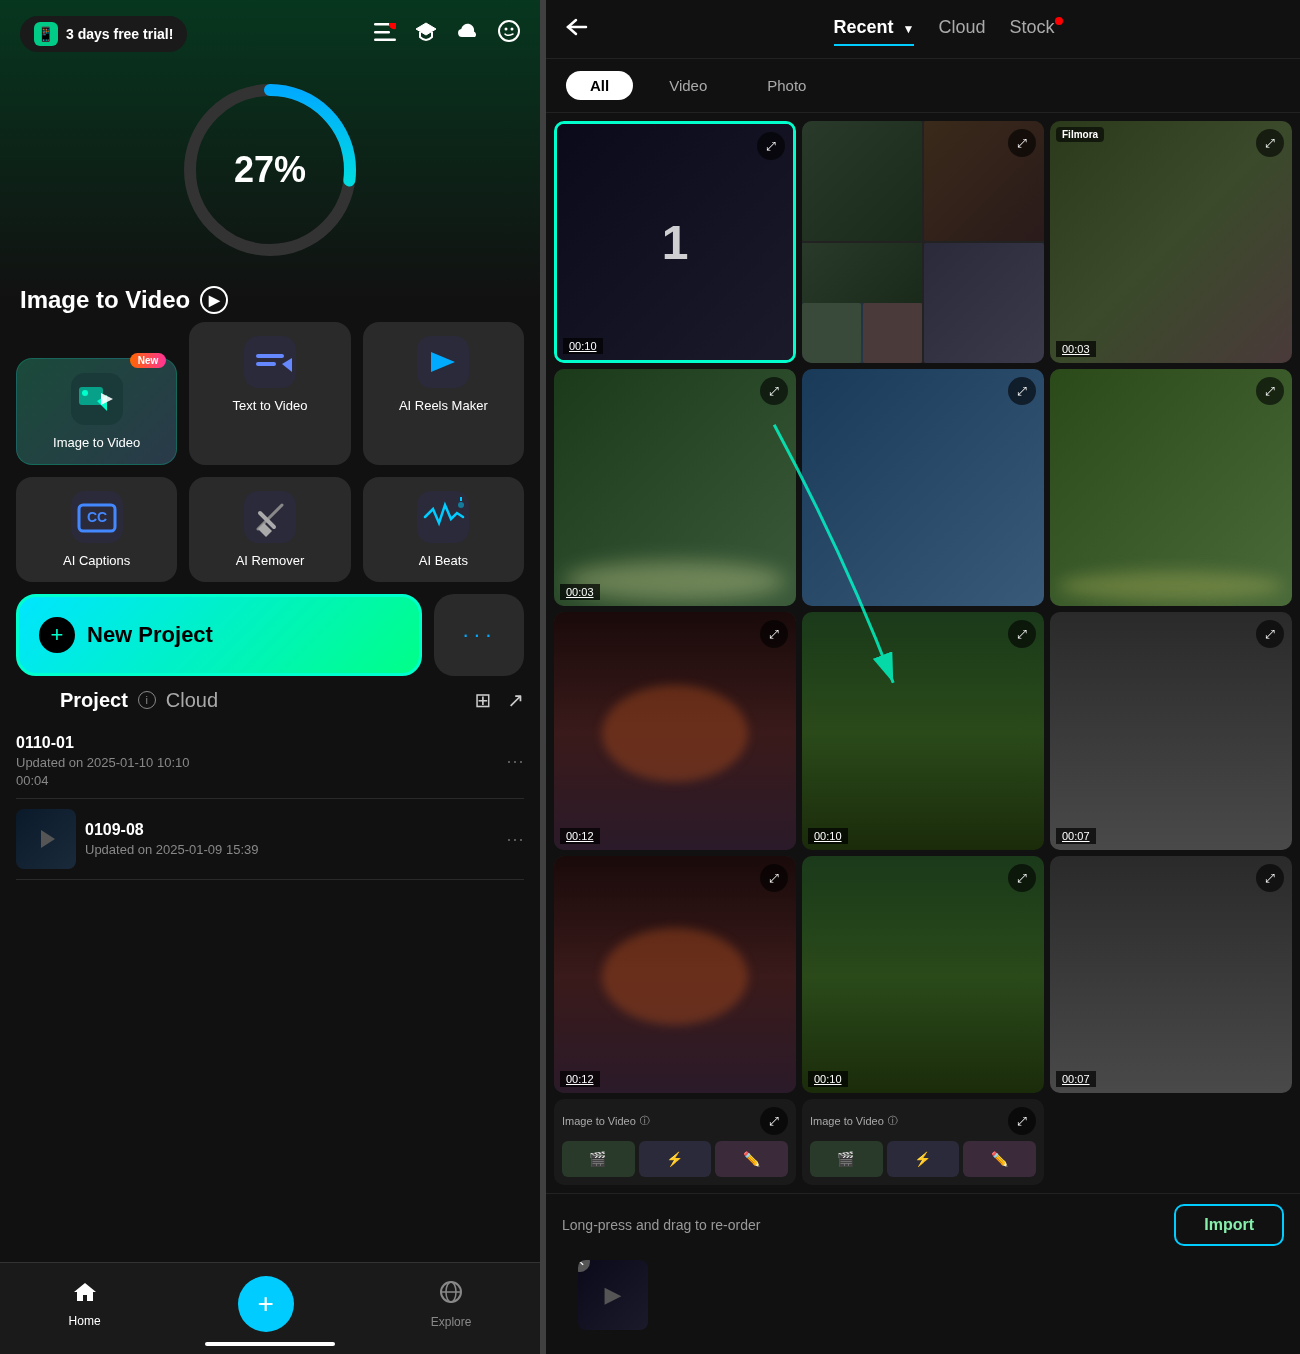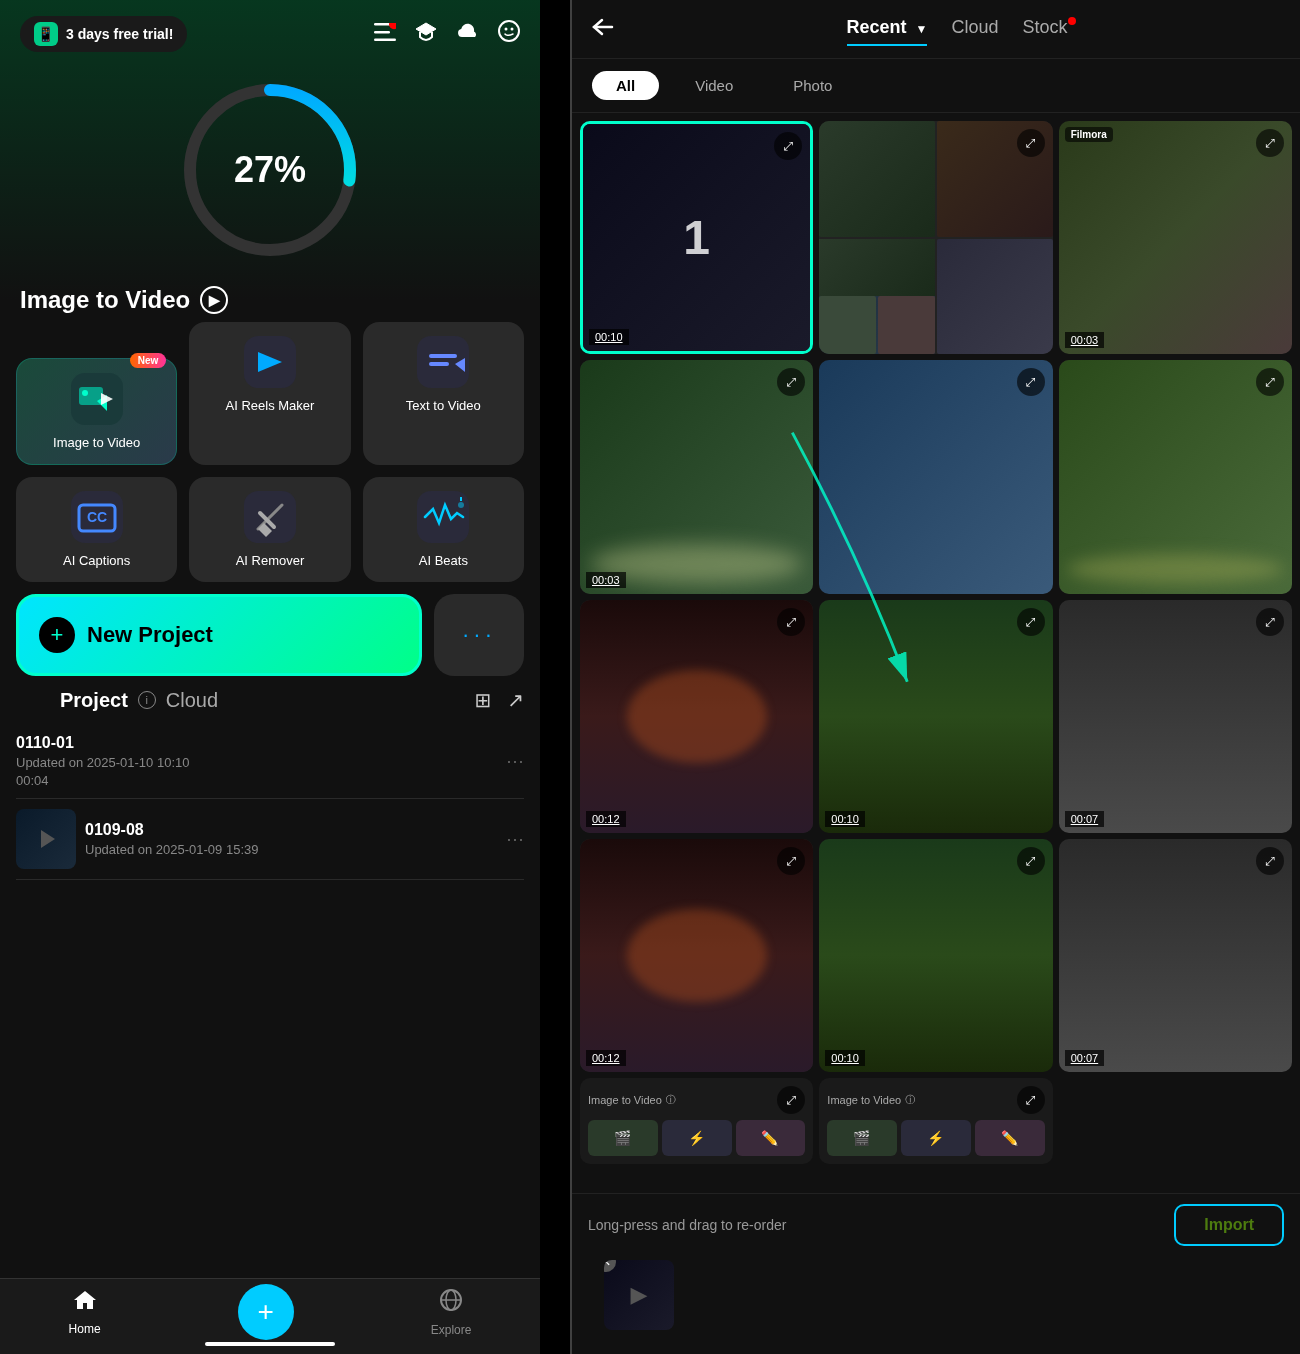--- a/index.html
+++ b/index.html
@@ -356,21 +356,21 @@
       font-size: 18px;
       cursor: pointer;
     }
 
     
     .bottom-nav {
       position: absolute;
       bottom: 0;
       left: 0;
       right: 0;
-      height: 76px;
+      height: 92px;
       background: #1a1a1a;
       display: flex;
       align-items: center;
       justify-content: space-around;
       padding-bottom: 10px;
       border-top: 1px solid #333;
     }
 
     .nav-item {
       display: flex;
@@ -421,22 +421,21 @@
       background: #fff;
       border-radius: 2px;
     }
 
     
     .right-panel {
       flex: 1;
       background: #111;
       display: flex;
       flex-direction: column;
-      border-left: 2px solid #404040;
-      margin-left: 30px;
+      border-left: 6px solid #404040;
     }
 
     .right-header {
       display: flex;
       align-items: center;
       padding: 16px 20px;
       gap: 20px;
       border-bottom: 1px solid #222;
     }
 
@@ -626,21 +625,21 @@
     }
 
     .drag-reorder-text {
       color: #999;
       font-size: 14px;
     }
 
     .import-btn {
       background: transparent;
       border: 2px solid #00ccff;
-      color: #4d7c0f;
+      color: #86efac;
       font-size: 16px;
       font-weight: 600;
       padding: 10px 28px;
       border-radius: 10px;
       cursor: pointer;
     }
 
     .selected-preview {
       width: 70px;
       height: 70px;
@@ -751,36 +750,36 @@
           <polygon points="30,20 42,26 30,32" fill="#fff" opacity="0.9"></polygon>
         </svg>
       </div>
       <span class="tool-label">Image to Video</span>
     </div>
 
     <div class="tool-card">
       <div class="tool-icon">
         <svg width="52" height="52" viewBox="0 0 52 52">
           <rect width="52" height="52" rx="14" fill="#2a2a3a"></rect>
-          <polygon points="14,16 38,26 14,36" fill="#00aaff"></polygon>
-        </svg>
-      </div>
-      <span class="tool-label">AI Reels Maker</span>
+          <rect x="12" y="18" width="28" height="4" rx="2" fill="#6688ff"></rect>
+          <rect x="12" y="26" width="20" height="4" rx="2" fill="#6688ff"></rect>
+          <polygon points="38,28 48,22 48,36" fill="#6688ff"></polygon>
+        </svg>
+      </div>
+      <span class="tool-label">Text to Video</span>
     </div>
 
     <div class="tool-card">
       <div class="tool-icon">
         <svg width="52" height="52" viewBox="0 0 52 52">
           <rect width="52" height="52" rx="14" fill="#2a2a3a"></rect>
-          <rect x="12" y="18" width="28" height="4" rx="2" fill="#6688ff"></rect>
-          <rect x="12" y="26" width="20" height="4" rx="2" fill="#6688ff"></rect>
-          <polygon points="38,28 48,22 48,36" fill="#6688ff"></polygon>
-        </svg>
-      </div>
-      <span class="tool-label">Text to Video</span>
+          <polygon points="14,16 38,26 14,36" fill="#00aaff"></polygon>
+        </svg>
+      </div>
+      <span class="tool-label">AI Reels Maker</span>
     </div>
 
     <div class="tool-card">
       <div class="tool-icon">
         <svg width="52" height="52" viewBox="0 0 52 52">
           <rect width="52" height="52" rx="14" fill="#2a2a3a"></rect>
           <rect x="8" y="14" width="36" height="26" rx="4" fill="none" stroke="#4488ff" stroke-width="3"></rect>
           <text x="26" y="31" text-anchor="middle" font-size="14" font-weight="bold" fill="#4488ff">CC</text>
         </svg>
       </div>

